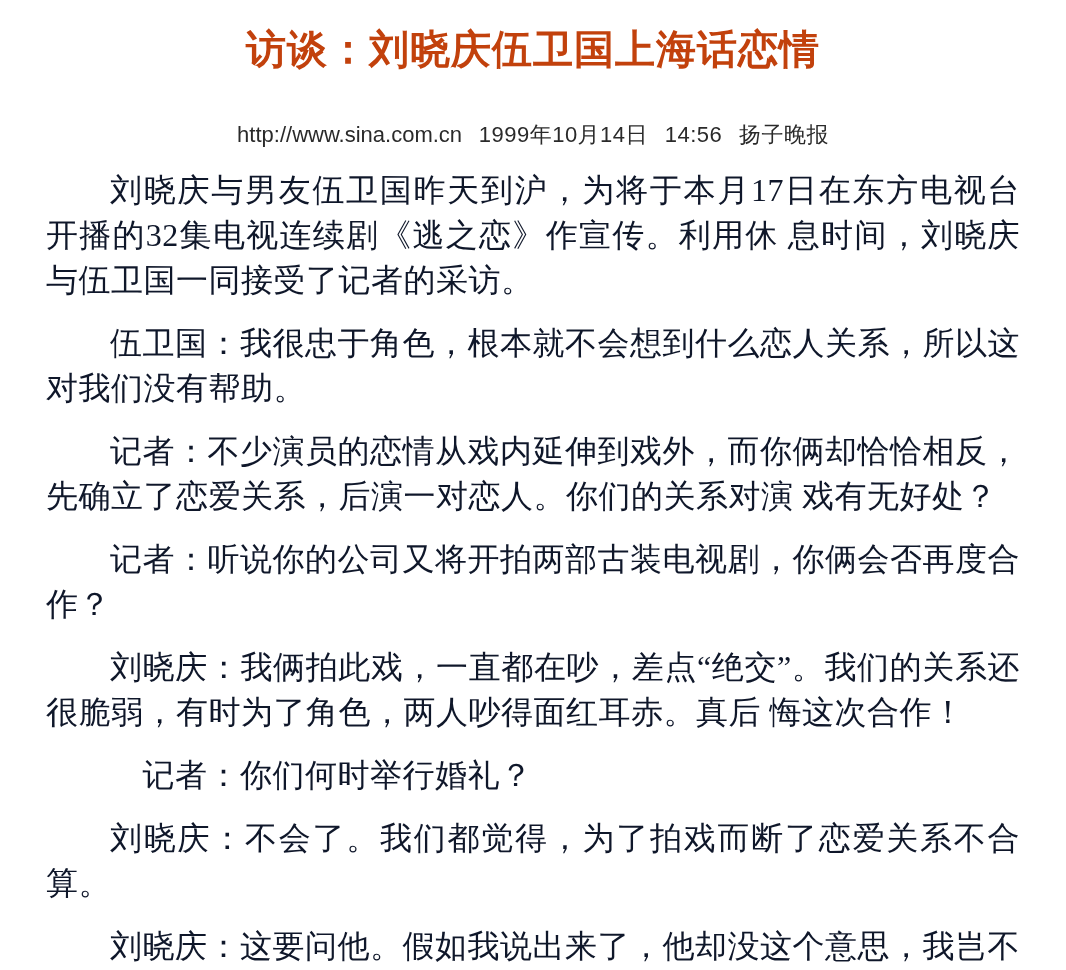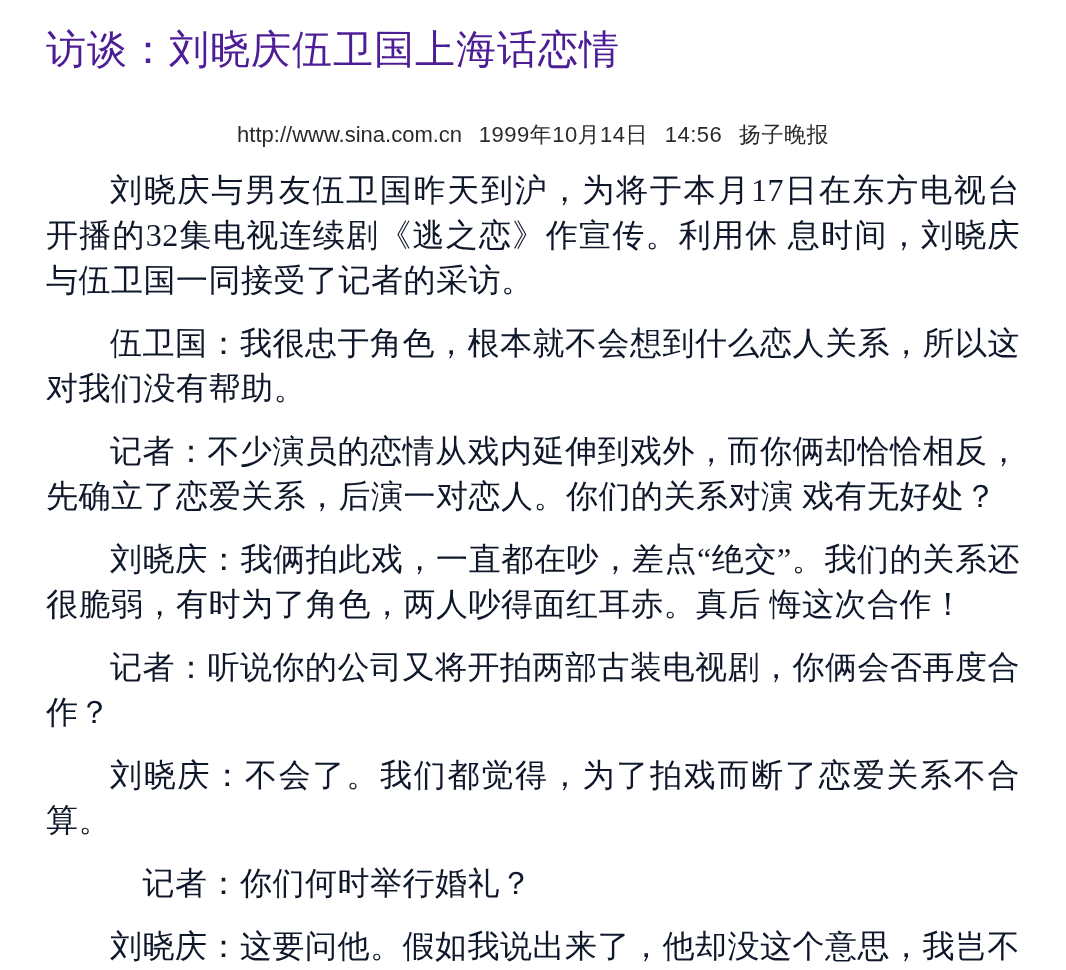--- a/index.html
+++ b/index.html
@@ -13,26 +13,27 @@
     font-family: "Liberation Serif", "DejaVu Serif", serif;
     color: #141414;
     -webkit-font-smoothing: antialiased;
   }
   .page {
     width: 1066px;
     box-sizing: border-box;
     padding: 18px 46px 10px 46px;
   }
   .article-title {
+    text-align: center;
     font-family: "Liberation Sans", "DejaVu Sans", sans-serif;
-    font-weight: normal;
+    font-weight: bold;
     font-size: 40px;
     line-height: 1.25;
     letter-spacing: 1px;
-    color: #4c1d95;
+    color: #c2410c;
     margin: 6px 0 0 0;
   }
   .source-line {
     text-align: center;
     font-size: 22px;
     color: #2a2a2a;
     margin: 46px 0 10px 0;
     letter-spacing: 0.5px;
     font-family: Liberation Sans, sans-serif;
   }
@@ -73,20 +74,20 @@
     <span class="url">http://www.sina.com.cn</span>
     <span>1999年10月14日</span>
     <span>14:56</span>
     <span>扬子晚报</span>
   </div>
 
   <div class="body-text">
     <p class="para">刘晓庆与男友伍卫国昨天到沪，为将于本月17日在东方电视台开播的32集电视连续剧《逃之恋》作宣传。利用休 息时间，刘晓庆与伍卫国一同接受了记者的采访。</p>
     <p class="para">伍卫国：我很忠于角色，根本就不会想到什么恋人关系，所以这对我们没有帮助。</p>
     <p class="para">记者：不少演员的恋情从戏内延伸到戏外，而你俩却恰恰相反，先确立了恋爱关系，后演一对恋人。你们的关系对演 戏有无好处？</p>
+    <p class="para">记者：听说你的公司又将开拍两部古装电视剧，你俩会否再度合作？</p>
     <p class="para">刘晓庆：我俩拍此戏，一直都在吵，差点“绝交”。我们的关系还很脆弱，有时为了角色，两人吵得面红耳赤。真后 悔这次合作！</p>
-    <p class="para">记者：听说你的公司又将开拍两部古装电视剧，你俩会否再度合作？</p>
+    <p class="para">　记者：你们何时举行婚礼？</p>
     <p class="para">刘晓庆：不会了。我们都觉得，为了拍戏而断了恋爱关系不合算。</p>
-    <p class="para">　记者：你们何时举行婚礼？</p>
     <p class="para">刘晓庆：这要问他。假如我说出来了，他却没这个意思，我岂不很没面子？</p>
   </div>
 
 </div>
 
 </body></html>

